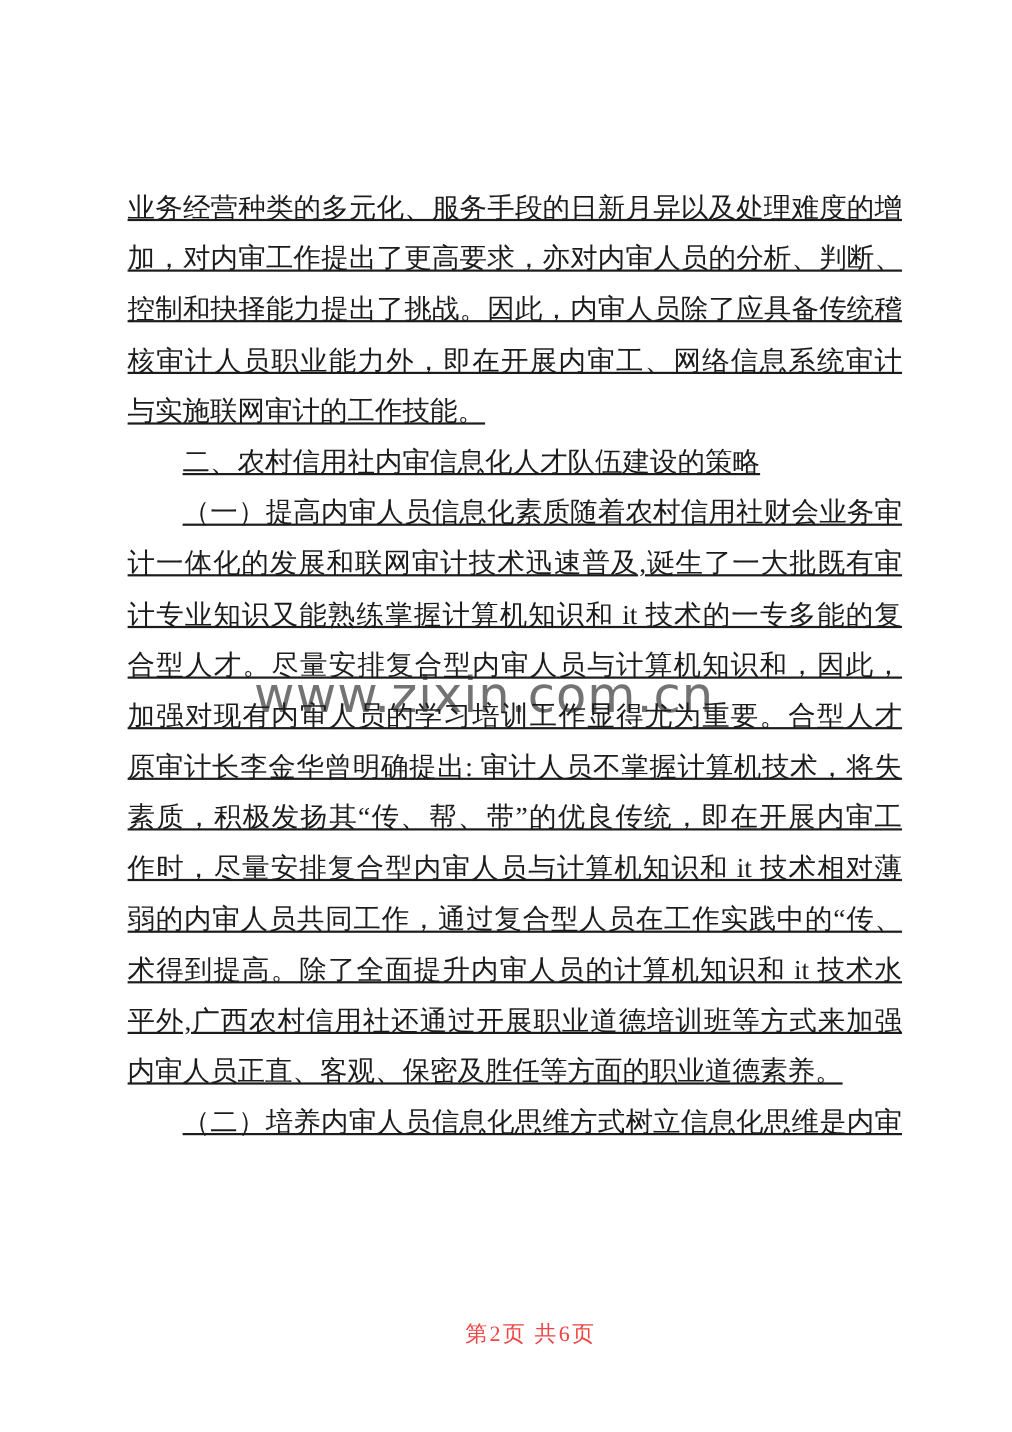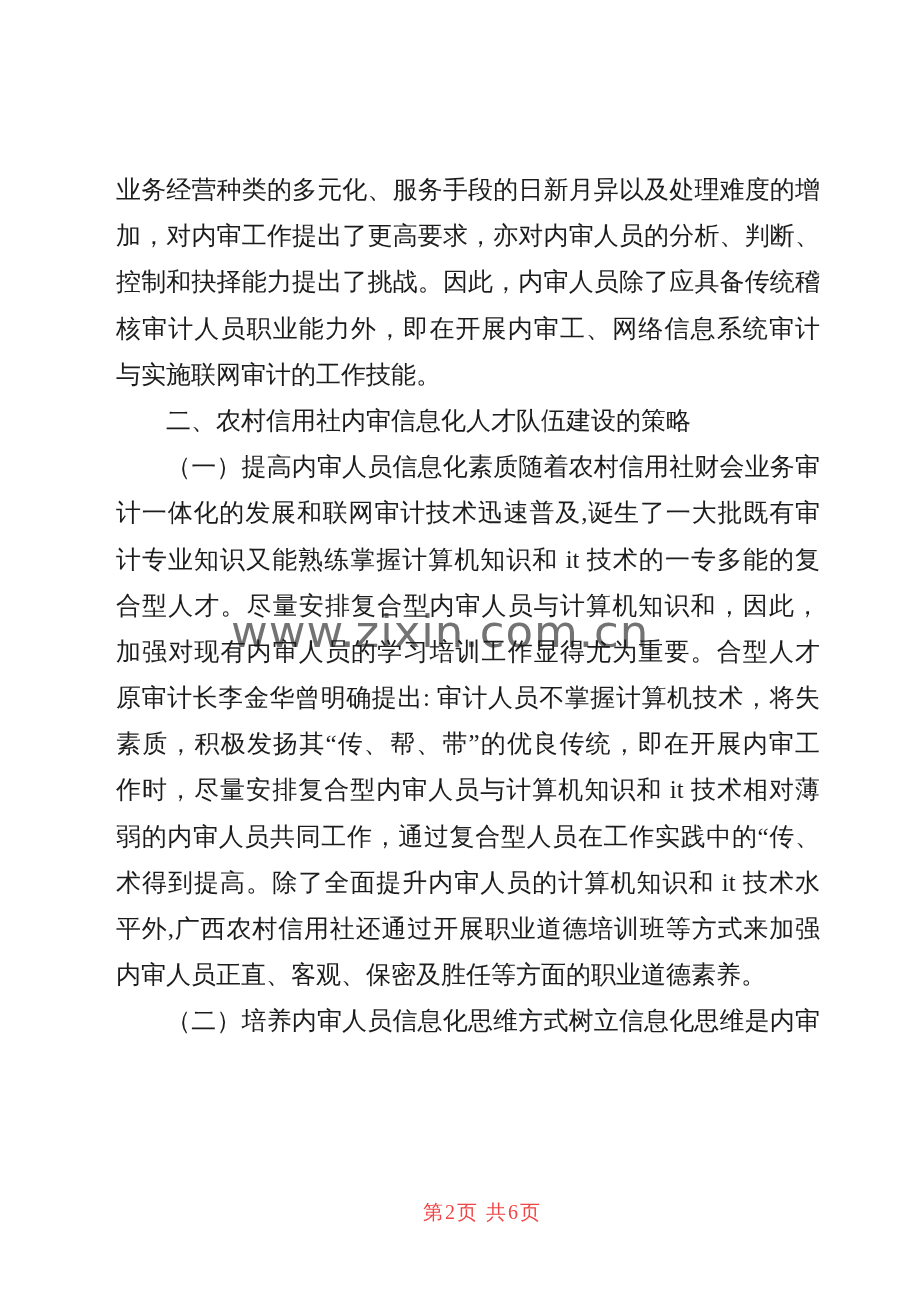--- a/index.html
+++ b/index.html
@@ -14,20 +14,21 @@
     color: #1c1c1c;
   }
 
   .body-text {
     position: absolute;
     left: 116px;
     top: 167px;
     width: 704px;
     font-size: 25px;
     line-height: 46.2px;
+    text-decoration: underline;
   }
 
   .line {
     height: 46.2px;
     text-align: left;
   }
 
   
   .jf {
     text-align: justify;

